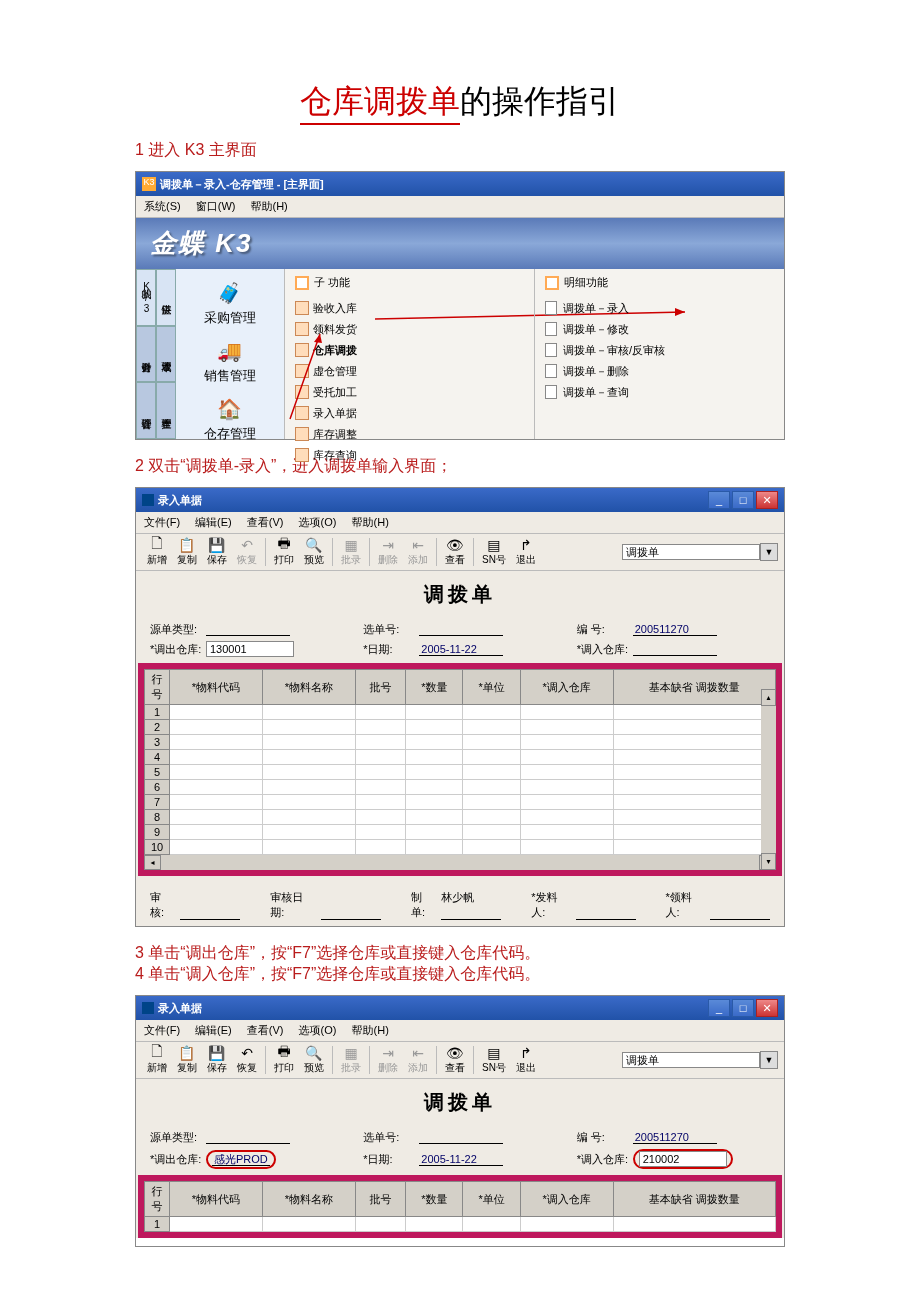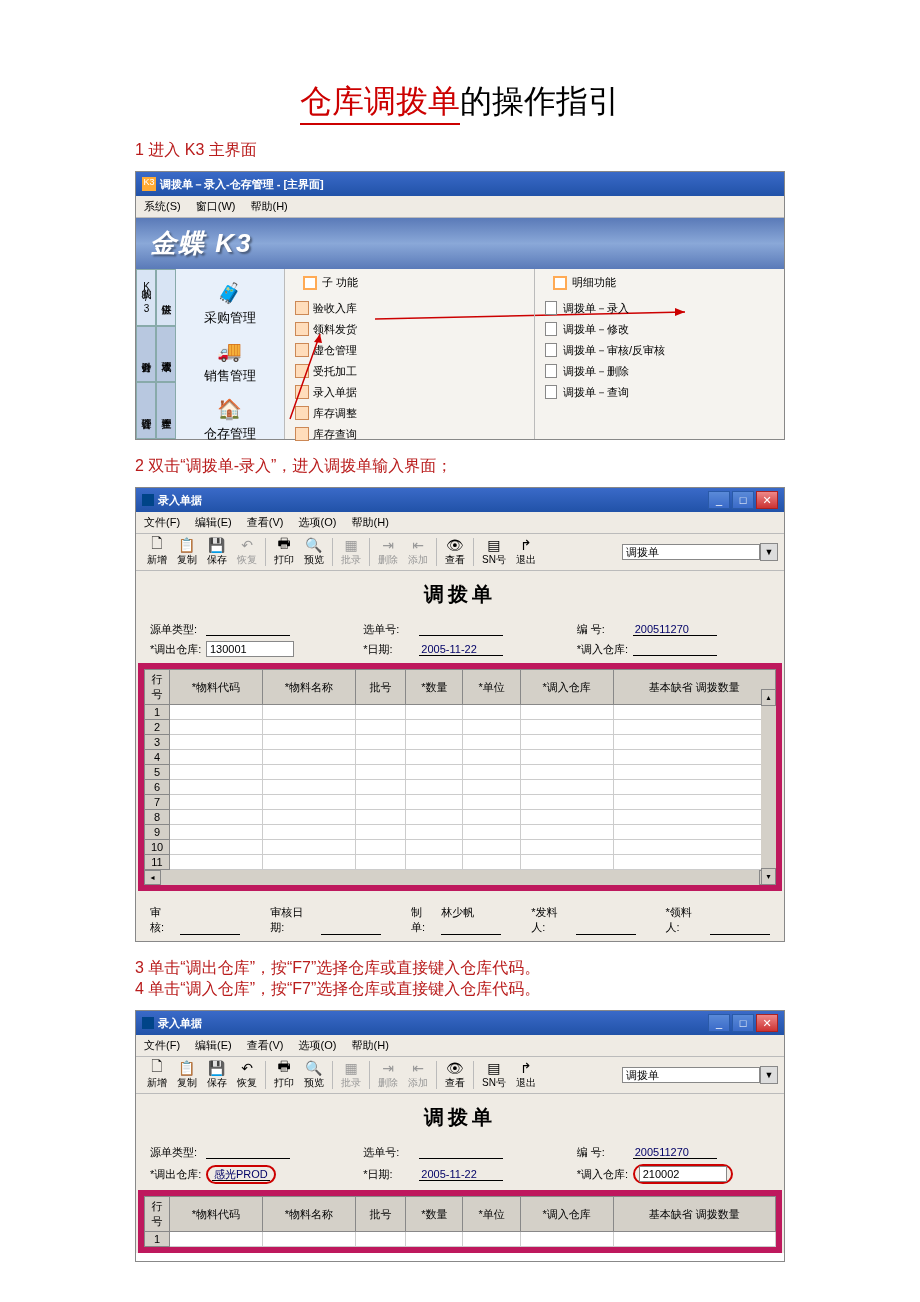--- a/index.html
+++ b/index.html
@@ -19,21 +19,21 @@
   .logobar .logo{color:#fff;font-size:26px;font-weight:bold;font-style:italic;text-shadow:2px 2px 2px rgba(0,0,0,.4);letter-spacing:2px}
   .k3body{display:flex;height:170px;background:#f5f3ef}
   .vtabs{display:flex;flex-direction:column;width:20px}
   .vtab{writing-mode:vertical-rl;text-orientation:upright;background:#b8c8e0;border:1px solid #8aa;padding:4px 2px;font-size:10px;text-align:center;flex:1}
   .vtab.on{background:#d8e4f4}
   .modcol{width:100px;background:#e8f0fa;padding:6px 4px;border-right:1px solid #bbb}
   .mod{text-align:center;padding:4px 0 6px}
   .mod .ic{width:32px;height:28px;margin:0 auto 2px;display:flex;align-items:center;justify-content:center;font-size:20px}
   .mod .lb{font-size:13px}
   .pane{flex:1;padding:6px 10px;position:relative}
-  .pane-h{font-weight:normal;margin:0 8px 8px;display:flex;align-items:center}
+  .pane-h{font-weight:normal;margin:0 0 8px;display:flex;align-items:center}
   .pane-h::before{content:"";width:10px;height:10px;border:2px solid #fa5;background:#fff;margin-right:5px}
   .pane ul{list-style:none;padding:0;margin:0}
   .pane li{padding:3px 0 3px 18px;position:relative}
   .pane li::before{content:"";position:absolute;left:0;top:3px;width:12px;height:12px;background:#fdb;border:1px solid #c85}
   .detailpane{width:180px;border-left:1px solid #bbb;padding:6px 10px}
   .detailpane li::before{width:10px;height:12px;background:#fff;border:1px solid #888}
   svg.arrow{position:absolute;pointer-events:none}
   .form{background:#efebe4}
   .form-title{text-align:center;font-size:20px;font-family:"SimHei","黑体";padding:10px 0 8px;letter-spacing:4px;font-weight:bold}
   .toolbar{background:#efebe4;border-bottom:1px solid #bbb;padding:2px 6px;display:flex;align-items:center}
@@ -108,20 +108,21 @@
       <div class="mod">
             <div class="ic">🏠</div>
             <div class="lb">仓存管理</div>
           </div>
     </div>
     <div class="pane">
       <div class="pane-h">子 功能</div>
       <ul id="k3-sub">
             <li>验收入库</li>
             <li>领料发货</li>
+            <li style="font-weight: bold;">仓库调拨</li>
             <li>虚仓管理</li>
             <li>受托加工</li>
             <li>录入单据</li>
             <li>库存调整</li>
             <li>库存查询</li>
           </ul>
       <svg class="arrow" width="340" height="150" style="left:-80px;top:10px">
             <line x1="85" y1="140" x2="115" y2="55" stroke="#c00" stroke-width="1.5"></line>
             <polygon points="115,55 109,63 117,64" fill="#c00"></polygon>
           </svg>
@@ -350,30 +351,20 @@
                 <td></td>
                 <td></td>
                 <td></td>
                 <td></td>
                 <td></td>
                 <td></td>
                 <td></td>
               </tr>
               <tr>
                 <td class="rn">10</td>
-                <td></td>
-                <td></td>
-                <td></td>
-                <td></td>
-                <td></td>
-                <td></td>
-                <td></td>
-              </tr>
-              <tr>
-                <td class="rn">11</td>
                 <td></td>
                 <td></td>
                 <td></td>
                 <td></td>
                 <td></td>
                 <td></td>
                 <td></td>
               </tr>
             </tbody>
           </table>

